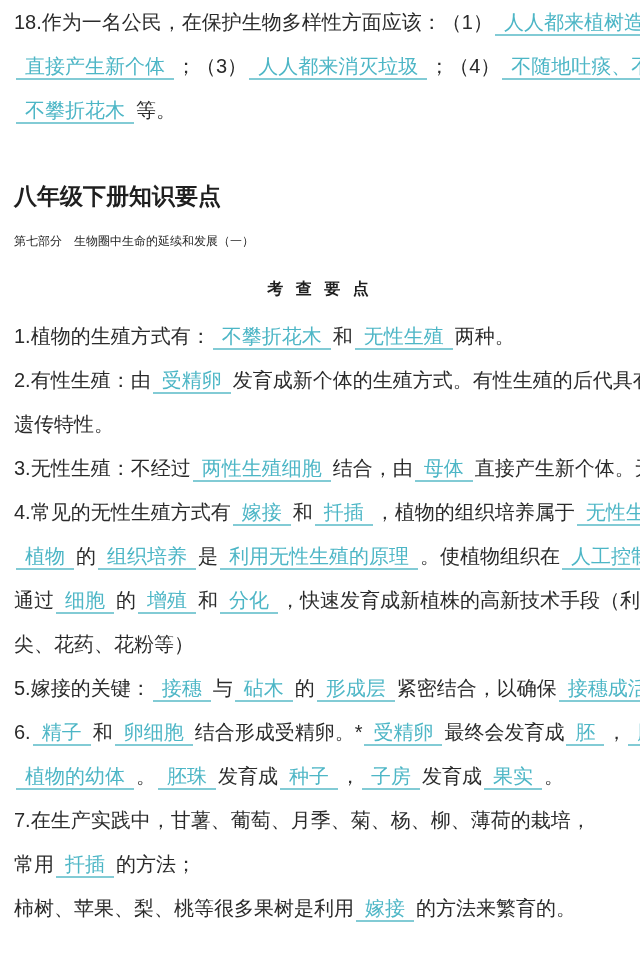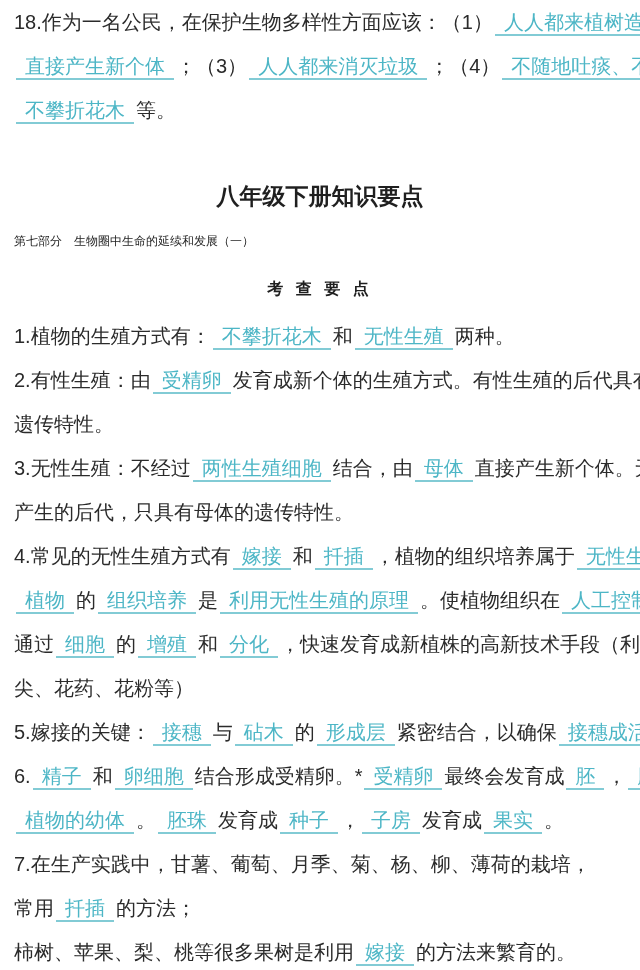--- a/index.html
+++ b/index.html
@@ -30,21 +30,21 @@
   }
   .answer{
     color:var(--answer);
     border-bottom:2px solid var(--answer-line);
     padding:0 9px 1px 9px;
     margin:0 2px;
   }
   .plain{color:var(--text);}
   .title{
     margin:42px 0 0 0;
-    text-align:center;
+    text-align:left;
     font-size:23px;
     font-weight:bold;
     color:var(--title);
     line-height:44px;
     white-space:nowrap;
   }
   .subtitle{
     margin:0;
     text-align:left;
     font-size:12px;
@@ -71,20 +71,20 @@
 
   <p class="para"><span class="plain">18.作为一名公民，在保护生物多样性方面应该：（1）</span><span class="answer">人人都来植树造林</span><br><span class="answer">直接产生新个体</span><span class="plain">；（3）</span><span class="answer">人人都来消灭垃圾</span><span class="plain">；（4）</span><span class="answer">不随地吐痰、不随意打鸟、</span><br><span class="answer">不攀折花木</span><span class="plain">等。</span></p>
 
   <h1 class="title">八年级下册知识要点</h1>
   <h2 class="subtitle">第七部分　生物圈中生命的延续和发展（一）</h2>
   <h3 class="section-heading">考 查 要 点</h3>
 
   <div>
     <p class="para"><span class="plain">1.植物的生殖方式有：</span><span class="answer">不攀折花木</span><span class="plain">和</span><span class="answer">无性生殖</span><span class="plain">两种。</span></p>
     <p class="para"><span class="plain">2.有性生殖：由</span><span class="answer">受精卵</span><span class="plain">发育成新个体的生殖方式。有性生殖的后代具有双亲的</span><br><span class="plain">遗传特性。</span></p>
-    <p class="para"><span class="plain">3.无性生殖：不经过</span><span class="answer">两性生殖细胞</span><span class="plain">结合，由</span><span class="answer">母体</span><span class="plain">直接产生新个体。无性生殖</span><br><span class="plain">产生的后代，只具有母体的遗传特性。</span></p>
+    <p class="para"><span class="plain">3.无性生殖：不经过</span><span class="answer">两性生殖细胞</span><span class="plain">结合，由</span><span class="answer">母体</span><span class="plain">直接产生新个体。无性生殖</span><br></p>
     <p class="para"><span class="plain">4.常见的无性生殖方式有</span><span class="answer">嫁接</span><span class="plain">和</span><span class="answer">扦插</span><span class="plain">，植物的组织培养属于</span><span class="answer">无性生殖</span><br><span class="answer">植物</span><span class="plain">的</span><span class="answer">组织培养</span><span class="plain">是</span><span class="answer">利用无性生殖的原理</span><span class="plain">。使植物组织在</span><span class="answer">人工控制</span><br><span class="plain">通过</span><span class="answer">细胞</span><span class="plain">的</span><span class="answer">增殖</span><span class="plain">和</span><span class="answer">分化</span><span class="plain">，快速发育成新植株的高新技术手段（利用茎尖、根</span><br><span class="plain">尖、花药、花粉等）</span></p>
     <p class="para"><span class="plain">5.嫁接的关键：</span><span class="answer">接穗</span><span class="plain">与</span><span class="answer">砧木</span><span class="plain">的</span><span class="answer">形成层</span><span class="plain">紧密结合，以确保</span><span class="answer">接穗成活</span></p>
     <p class="para"><span class="plain">6.</span><span class="answer">精子</span><span class="plain">和</span><span class="answer">卵细胞</span><span class="plain">结合形成受精卵。*</span><span class="answer">受精卵</span><span class="plain">最终会发育成</span><span class="answer">胚</span><span class="plain">，</span><span class="answer">胚</span><br><span class="answer">植物的幼体</span><span class="plain">。</span><span class="answer">胚珠</span><span class="plain">发育成</span><span class="answer">种子</span><span class="plain">，</span><span class="answer">子房</span><span class="plain">发育成</span><span class="answer">果实</span><span class="plain">。</span></p>
     <p class="para"><span class="plain">7.在生产实践中，甘薯、葡萄、月季、菊、杨、柳、薄荷的栽培，</span><br><span class="plain">常用</span><span class="answer">扦插</span><span class="plain">的方法；</span><br><span class="plain">柿树、苹果、梨、桃等很多果树是利用</span><span class="answer">嫁接</span><span class="plain">的方法来繁育的。</span></p>
   </div>
 
 </div>
 
 </body></html>

